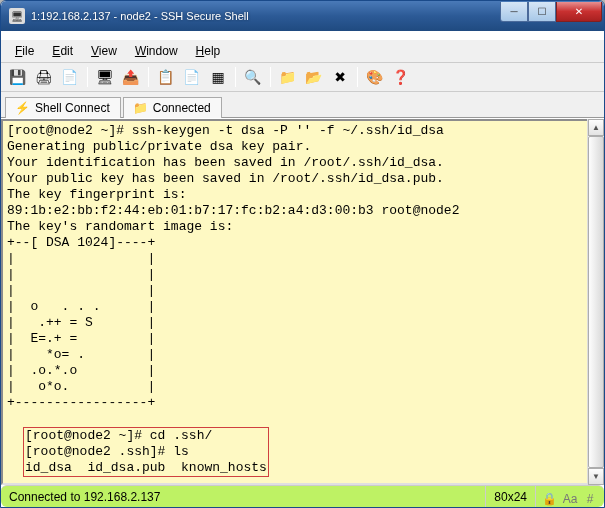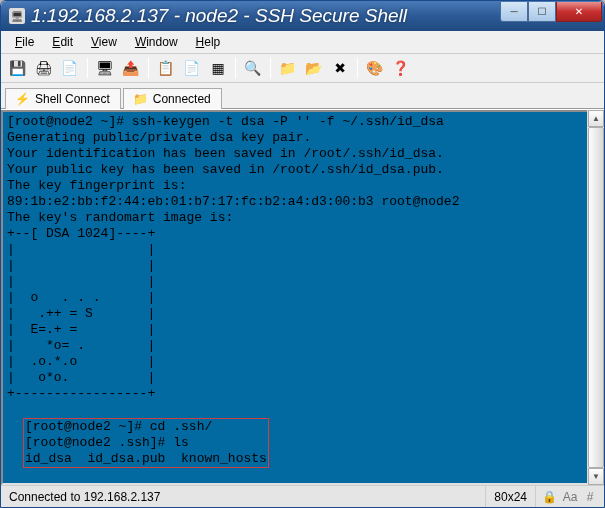--- a/index.html
+++ b/index.html
@@ -36,25 +36,24 @@
     margin-right: 6px;
     display: inline-flex;
     align-items: center;
     justify-content: center;
     font-size: 10px;
     color: #333;
     border-radius: 2px;
   }
   .titlebar .title-text {
     flex: 1;
-    font-size: 19px;
+    font-size: 11px;
     white-space: nowrap;
     overflow: hidden;
     text-shadow: 0 0 3px rgba(0,0,0,0.5);
-    font-style: italic;
   }
   .win-controls {
     display: flex;
     height: 20px;
     margin-right: 2px;
     margin-top: -8px;
   }
   .win-btn {
     width: 28px;
     height: 20px;
@@ -74,20 +73,21 @@
     color: #fff;
     border-radius: 0 0 3px 0;
     border-color: #802020;
   }
   .menubar {
     background: #f0f0f0;
     border-bottom: 1px solid #ccc;
     padding: 2px 6px;
     display: flex;
     gap: 2px;
+    margin-top: 9px;
   }
   .menu-item {
     padding: 2px 8px;
     cursor: default;
   }
   .menu-item .ul { text-decoration: underline; }
   .toolbar {
     background: #f0f0f0;
     border-bottom: 1px solid #ccc;
     padding: 3px 6px;
@@ -138,21 +138,21 @@
     justify-content: center;
   }
   .terminal {
     flex: 1;
     display: flex;
     overflow: hidden;
     border-top: 1px solid #fff;
   }
   .terminal-content {
     flex: 1;
-    background: #0369a1;
+    background: #fef9c3;
     font-family: "Courier New", monospace;
     font-size: 13px;
     line-height: 16px;
     color: #000;
     padding: 2px 4px;
     white-space: pre;
     overflow: hidden;
     border: 2px inset #e0e0e0;
     border-right: none;
   }
@@ -190,25 +190,26 @@
   .sb-thumb {
     position: absolute;
     top: 0; left: 0; right: 0;
     height: 100%;
     background: linear-gradient(to right, #fdfdfd, #d8d8d8);
     border: 1px solid #adadad;
     border-radius: 2px;
   }
   .statusbar {
     height: 22px;
-    background: #e5e5e5;
+    background: #bef264;
     border-top: 1px solid #ccc;
     display: flex;
-    align-items: center;
+    align-items: flex-end;
     font-size: 12px;
+    border-radius: 6px;
   }
   .status-cell {
     padding: 0 8px;
     border-right: 1px solid #ccc;
     height: 100%;
     display: flex;
     align-items: center;
   }
   .status-cell.grow { flex: 1; }
   .status-icons { display:flex; gap:4px; padding:0 6px; }

